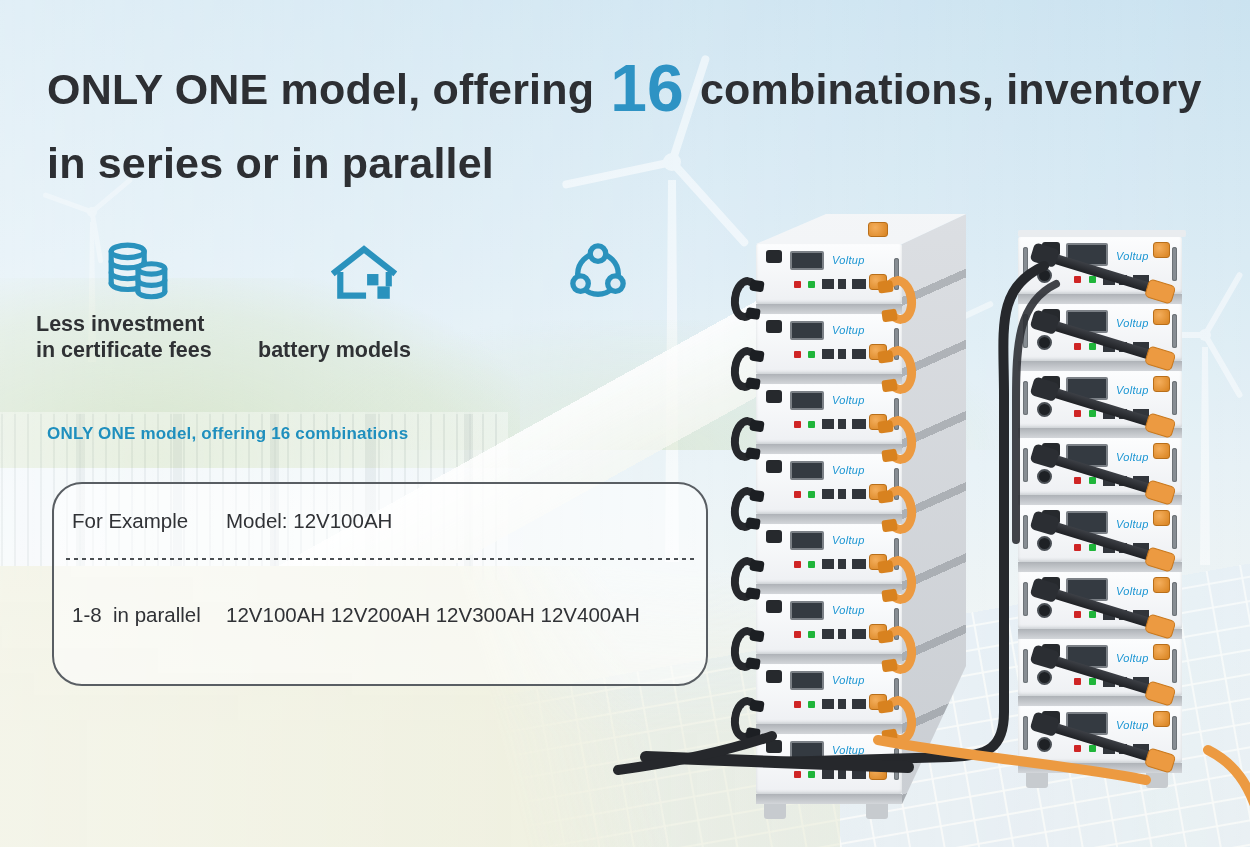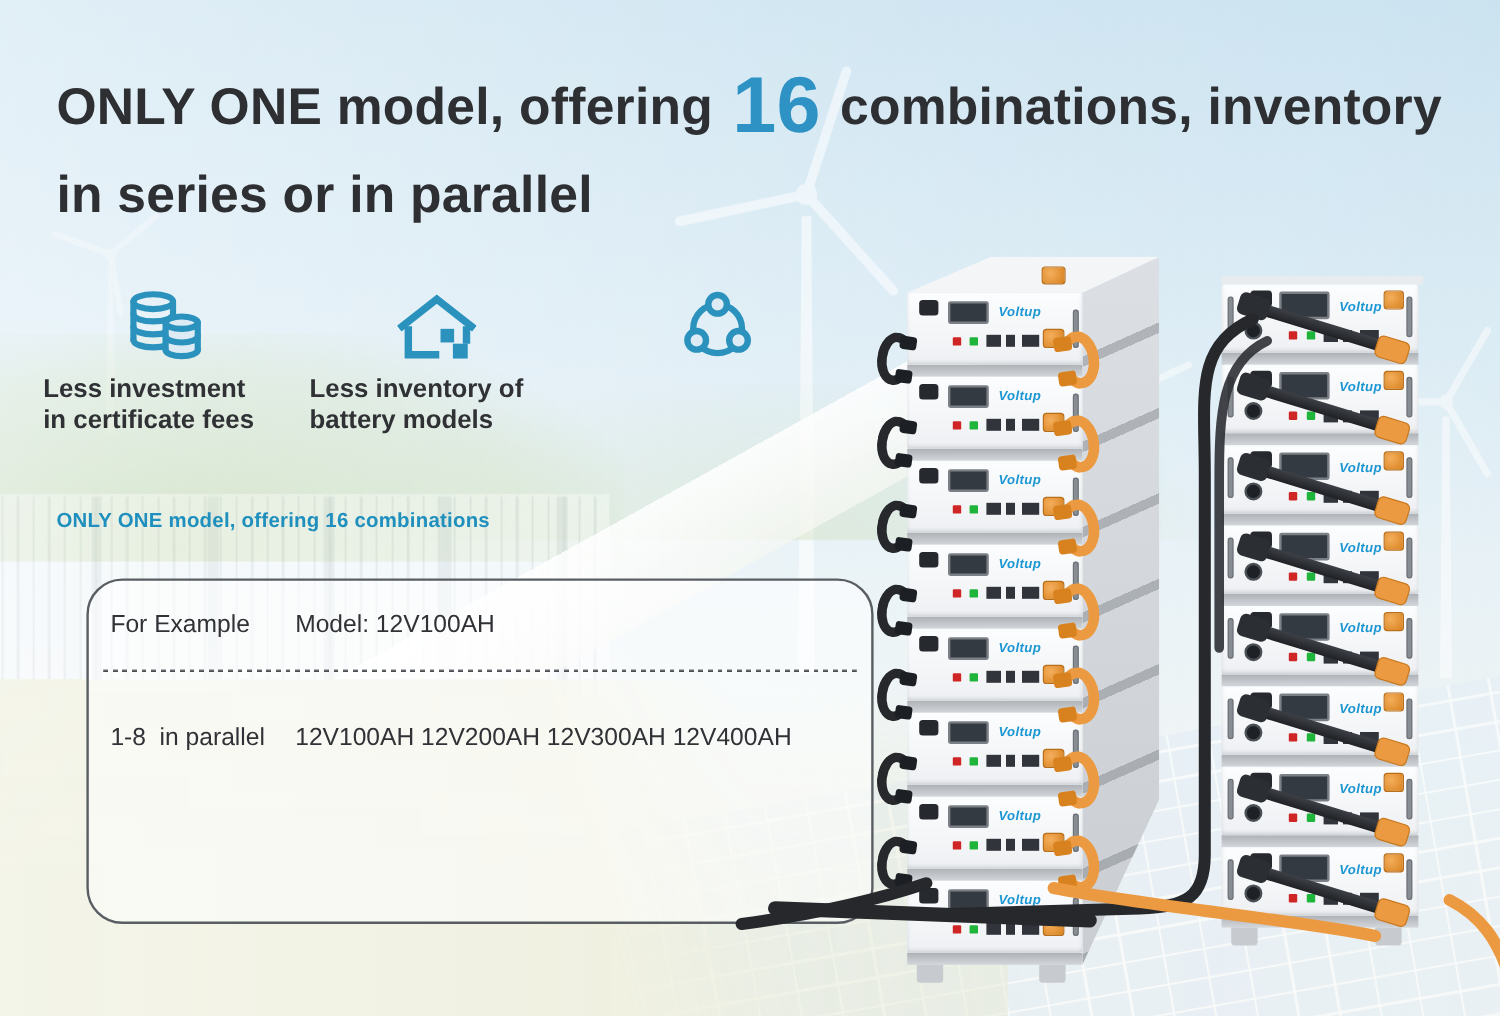--- a/index.html
+++ b/index.html
@@ -49,21 +49,21 @@
   
   .feature{position:absolute;top:230px;z-index:10;text-align:left;}
   .feature .ic{height:72px;display:flex;align-items:flex-end;justify-content:center;}
   .feature .lbl{margin-top:9px;font-size:21.5px;font-weight:bold;color:#2f3134;line-height:26px;}
   .f1{left:36px;width:204px;}
   .f2{left:258px;width:212px;}
   .f3{left:470px;width:256px;}
 
   
   .sec-heading{position:absolute;left:47px;top:424px;z-index:10;font-size:17px;font-weight:bold;color:var(--heading-blue);letter-spacing:.2px;}
-  .combo-table{position:absolute;left:72px;top:482px;width:656px;height:288px;z-index:10;
+  .combo-table{position:absolute;left:52px;top:482px;width:656px;height:204px;z-index:10;
         border:2px solid #595e63;border-radius:30px;background:rgba(255,255,255,.52);
         display:flex;flex-direction:column;overflow:hidden;}
   .t-row{display:flex;align-items:center;}
   .t-row.r1{height:74px;}
   .t-row.r2{height:100px;}
   .t-row.r3{height:110px;}
   .t-label{width:172px;padding-left:18px;font-size:20.5px;color:#303236;white-space:pre-wrap;}
   .t-value{flex:1;font-size:20.5px;color:#303236;line-height:38px;}
   .t-sep{height:1px;margin:0 12px;background-image:repeating-linear-gradient(90deg,#4a4e52 0 4px, rgba(0,0,0,0) 4px 8px);}
 
@@ -87,21 +87,21 @@
   .rt .u-face{height:57px;}
   .u-gap{background:linear-gradient(#aeb2b7,#d3d6da);}
   .lt .u-gap{height:10px;}
   .rt .u-gap{height:10px;}
   .foot{position:absolute;width:22px;height:15px;background:#c7cbcf;border-radius:0 0 3px 3px;}
 
   .c-blk{position:absolute;width:16px;height:13px;background:#26292d;border-radius:3px;}
   .c-rnd{position:absolute;width:15px;height:15px;background:#1e2125;border:2px solid #4a4f55;border-radius:50%;}
   .c-org{position:absolute;background:radial-gradient(circle at 35% 35%, #f4ae5c, #d8821f);border-radius:3px;border:1px solid #b96f1a;}
   .u-screen{position:absolute;background:#343a41;border:2px solid #7b8086;border-radius:2px;}
-  .u-brand{position:absolute;font-size:11px;font-style:italic;font-weight:bold;color:#1c96d3;letter-spacing:.3px;}
+  .u-brand{position:absolute;font-size:11px;font-style:italic;font-weight:normal;color:#1c96d3;letter-spacing:.3px;}
   .led{position:absolute;width:7px;height:7px;border-radius:1px;}
   .led-r{background:#cf2525;}
   .led-g{background:#1fb53a;}
   .ports{position:absolute;height:10px;background:linear-gradient(90deg,#31353b 0 12px, rgba(0,0,0,0) 12px 16px, #31353b 16px 24px, rgba(0,0,0,0) 24px 30px, #31353b 30px 44px);}
   .handle{position:absolute;width:5px;background:#878d93;border-radius:3px;box-shadow:inset 0 0 0 1px #6d7378;}
 
   
   .lt .c-blk{left:10px;top:6px;}
   .lt .u-screen{left:34px;top:7px;width:34px;height:19px;}
   .lt .u-brand{left:76px;top:10px;}
@@ -217,21 +217,21 @@
   <div class="feature f2">
     <div class="ic">
       <svg width="66" height="58" viewBox="0 0 64 56" fill="none" stroke="#2a92bd" stroke-width="6" stroke-linecap="square">
         <path d="M4 27 L32 5 L60 27"></path>
         <path d="M9 30 V50 H31"></path>
         <path d="M56 30 V38"></path>
         <rect x="35" y="29" width="11" height="11" fill="#2a92bd" stroke="none"></rect>
         <rect x="45" y="41" width="12" height="12" fill="#2a92bd" stroke="none"></rect>
       </svg>
     </div>
-    <div class="lbl"><span>Less inventory of</span><br><span>battery models</span></div>
+    <div class="lbl"><br><span>battery models</span></div>
   </div>
 
   <div class="feature f3">
     <div class="ic">
       <svg width="62" height="60" viewBox="0 0 64 62" fill="none" stroke="#2a92bd" stroke-width="5.5">
         <circle cx="32" cy="33" r="21"></circle>
         <circle cx="32" cy="12" r="8" fill="#ddecf4"></circle>
         <circle cx="14" cy="43" r="8" fill="#ddecf4"></circle>
         <circle cx="50" cy="43" r="8" fill="#ddecf4"></circle>
       </svg>

